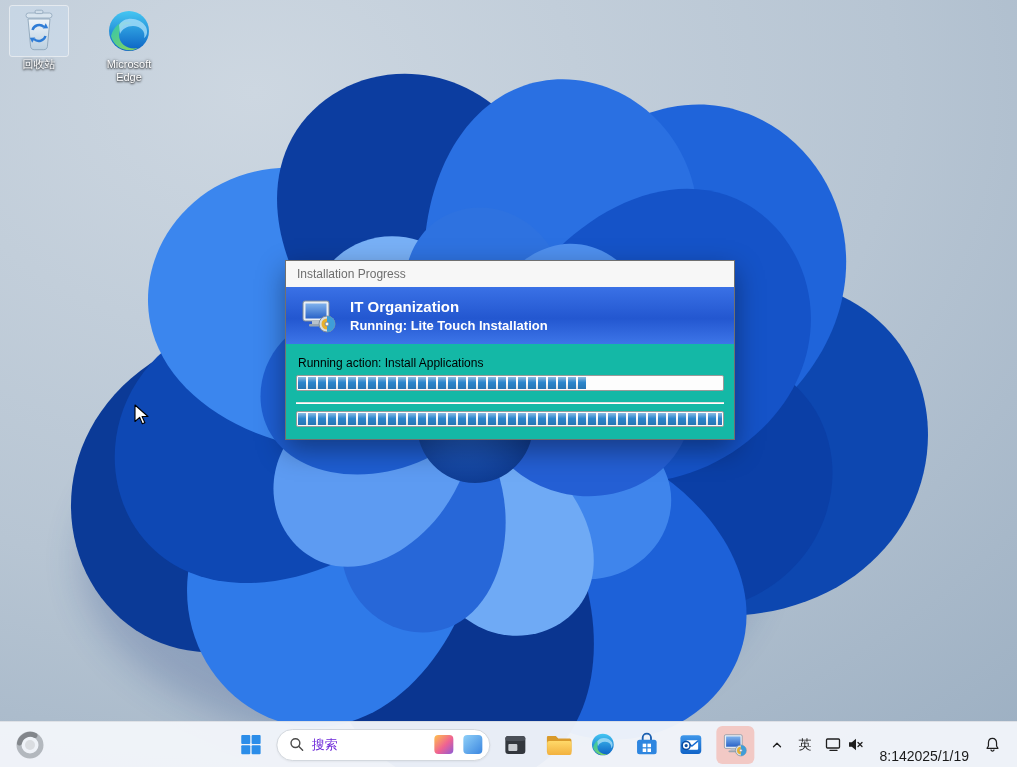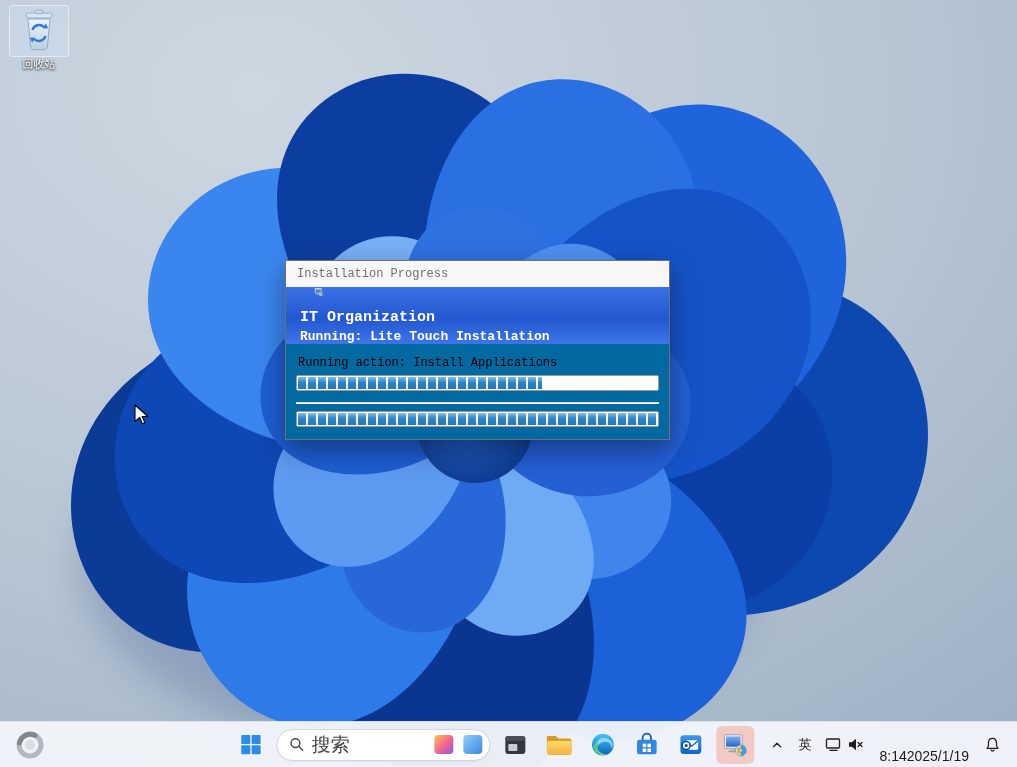--- a/index.html
+++ b/index.html
@@ -11,26 +11,26 @@
 
   
   .desktop-icons { position:absolute; top:6px; left:2px; display:flex; flex-direction:row; gap:16px; z-index:2; }
   .desktop-icon { width:74px; display:flex; flex-direction:column; align-items:center; gap:2px; cursor:default; }
   .icon-box { width:58px; height:50px; display:flex; align-items:center; justify-content:center; border-radius:2px; }
   .desktop-icon.selected .icon-box { background:rgba(205,226,246,.35); outline:1px solid rgba(255,255,255,.55); }
   .icon-label { font-size:11px; line-height:13px; color:#fff; text-align:center;
     text-shadow:0 1px 2px rgba(0,0,0,.85), 0 0 3px rgba(0,0,0,.5); max-width:72px; }
 
   
-  .dialog { position:absolute; left:285px; top:260px; width:385px; background:#0369a1;
-    border:1px solid #707070; box-shadow:0 10px 26px rgba(0,0,0,.38); z-index:3;font-family:Liberation Mono, monospace; }
+  .dialog { position:absolute; left:285px; top:260px; width:450px; background:#14b8a6;
+    border:1px solid #707070; box-shadow:0 10px 26px rgba(0,0,0,.38); z-index:3; }
   .dlg-titlebar { height:26px; background:#f7f7f7; display:flex; align-items:center; padding:0 11px;
     color:#6e6e6e; font-size:12px; }
   .dlg-banner { height:57px; background:linear-gradient(180deg,#3a71e6 0%,#2357d0 55%,#3d75e8 100%);
-    display:flex; padding:0 14px; gap:12px;flex-direction:column; }
+    display:flex; align-items:center; padding:0 14px; gap:12px; }
   .banner-text { display:flex; flex-direction:column; }
   .banner-title { color:#fff; font-weight:bold; font-size:15px; line-height:18px; }
   .banner-sub { color:#fff; font-weight:bold; font-size:13px; line-height:15px; margin-top:2px; }
   .dlg-body { padding:8px 10px 12px; }
   .plabel { font-size:12px; color:#000; margin:4px 0 4px 2px; line-height:15px; }
   .pbar { height:16px; background:#fdfdfd; border:1px solid #9a9a9a; border-radius:2px; padding:1px; overflow:hidden; }
   .pfill { height:100%;
     background-image:
       linear-gradient(180deg, rgba(255,255,255,.45) 0%, rgba(255,255,255,0) 45%, rgba(0,0,0,.12) 100%),
       repeating-linear-gradient(90deg,#2c86cc 0px,#2c86cc 8px, rgba(0,0,0,0) 8px, rgba(0,0,0,0) 10px); }
@@ -38,21 +38,21 @@
 
   
   .taskbar { position:absolute; left:0; right:0; bottom:0; height:46px;
     background:rgba(241,245,250,.96); border-top:1px solid rgba(0,0,0,.07); z-index:4; }
   .tb-center { position:absolute; left:50%; top:0; transform:translateX(-53%); height:100%;
     display:flex; align-items:center; gap:6px; }
   .tb-btn { width:38px; height:38px; border-radius:6px; display:flex; align-items:center; justify-content:center; cursor:pointer; }
   .tb-btn.active-app { background:#f2c9c5; }
   .search-pill { height:32px; width:214px; background:#ffffff; border:1px solid #d3d8de; border-radius:16px;
     display:flex; align-items:center; padding:0 7px 0 12px; gap:8px; cursor:pointer; box-shadow:0 1px 2px rgba(0,0,0,.05); }
-  .search-text { font-size:19px; color:#404040; flex:1;font-family:Liberation Mono, monospace; }
+  .search-text { font-size:13px; color:#6d28d9; flex:1;font-family:Liberation Mono, monospace; }
   .mini-glyph { width:19px; height:19px; border-radius:4px; }
   .glyph-art { background:linear-gradient(135deg,#ffc24b 0%,#ef6292 55%,#8b5bd8 100%); }
   .glyph-photo { background:linear-gradient(135deg,#8fd0f8 0%,#3b86e0 100%); margin-left:2px; }
 
   .tb-right { position:absolute; right:2px; top:0; height:100%; display:flex; align-items:center; gap:2px; padding-right:8px; }
   .tray-btn { height:36px; border-radius:6px; display:flex; align-items:center; justify-content:center; padding:0 6px; cursor:pointer; }
   .ime-text { font-size:13px; color:#1b1b1b; }
   .clock { display:flex; flex-direction:row; align-items:flex-end; justify-content:space-between; font-size:14px;
     line-height:14px; color:#1b1b1b; padding:0 7px; }
   .corner-logo { position:absolute; left:15px; bottom:7px; width:30px; height:30px; cursor:pointer; opacity:.85; }
@@ -125,20 +125,40 @@
           <path d="M9,11 h22 l-2.6,27.5 c-0.2,2 -1.6,3.2 -3.6,3.2 h-9.6 c-2,0 -3.4,-1.2 -3.6,-3.2 Z" fill="url(#binG)" stroke="#8fa6ba" stroke-width="0.9"></path>
           <path d="M13.5,22 a7,7 0 0 1 11.4,-3.2" fill="none" stroke="#2e7cd6" stroke-width="2.4"></path>
           <path d="M26.8,15.2 l2.4,5 -5.4,0.4 Z" fill="#2e7cd6"></path>
           <path d="M26.5,28 a7,7 0 0 1 -11.4,3.2" fill="none" stroke="#2e7cd6" stroke-width="2.4"></path>
           <path d="M13.2,34.8 l-2.4,-5 5.4,-0.4 Z" fill="#2e7cd6"></path>
         </svg>
       </div>
       <div class="icon-label">回收站</div>
     </div>
 
+    <div class="desktop-icon">
+      <div class="icon-box">
+        <svg width="46" height="46" viewBox="0 0 46 46">
+          <defs>
+            <linearGradient id="edgeB" x1="0" y1="0" x2="0" y2="1">
+              <stop offset="0" stop-color="#45c6f2"></stop>
+                <stop offset="1" stop-color="#0b62c4"></stop>
+            </linearGradient>
+            <linearGradient id="edgeGrn" x1="0" y1="0" x2="1" y2="1">
+              <stop offset="0" stop-color="#2fc4b2"></stop>
+                <stop offset="1" stop-color="#8ed654"></stop>
+            </linearGradient>
+          </defs>
+          <circle cx="23" cy="23" r="20" fill="url(#edgeB)"></circle>
+          <path d="M5,28 C8,40 22,46 32,40 C22,42 13,36 13,27 C13,20 19,15 26,16 C20,11 9,14 5,28 Z" fill="url(#edgeGrn)"></path>
+          <path d="M13,17 C18,8 34,9 40,19 C42,24 41,28 38,30 C40,24 35,18 27,18 C21,18 16,21 14,26 Z" fill="#9fd9f7" opacity="0.85"></path>
+        </svg>
+      </div>
+      <div class="icon-label">Microsoft Edge</div>
+    </div>
   </div>
 
   <div class="dialog">
     <div class="dlg-titlebar">
       <span>Installation Progress</span>
     </div>
     <div class="dlg-banner">
       <svg width="38" height="38" viewBox="0 0 38 38">
         <defs>
           <linearGradient id="scrG" x1="0" y1="0" x2="0" y2="1">

